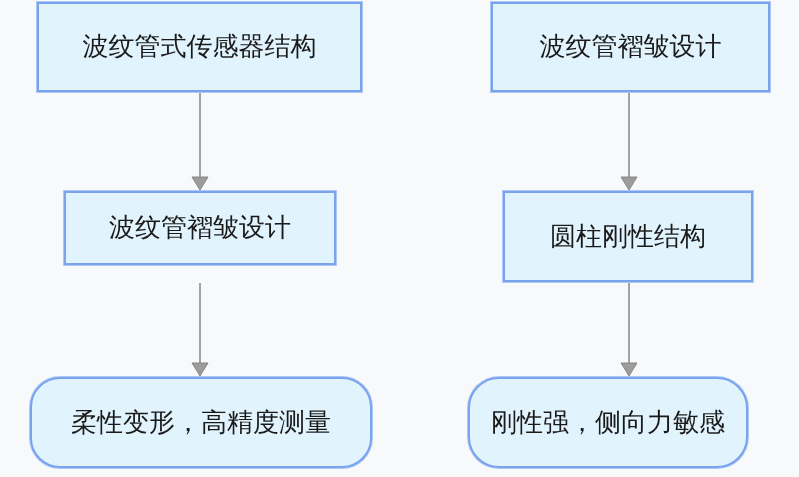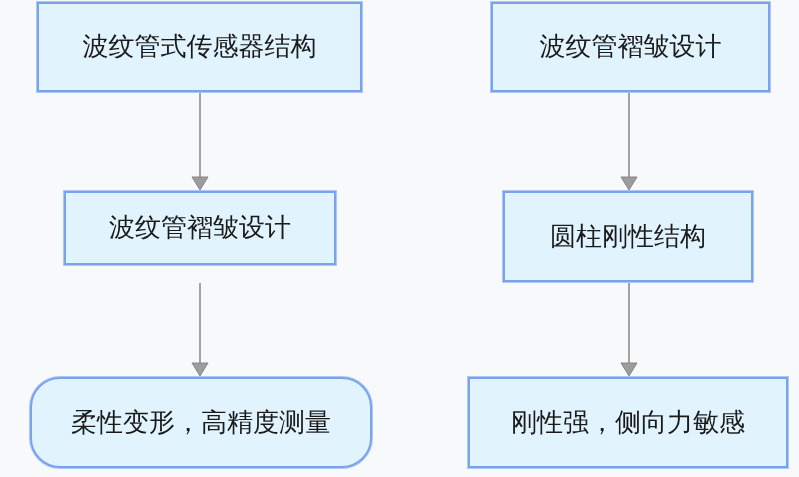--- a/index.html
+++ b/index.html
@@ -49,21 +49,21 @@
     text-align:center;
     line-height:1.3;
   }
   
   .n-l1{left:37px;  top:2px;   width:325px; height:90px;}
   .n-l2{left:64px;  top:191px; width:272px; height:74px;}
   .n-l3{left:30px;  top:377px; width:342px; height:91px;border-radius:30px;}
   
   .n-r1{left:491px; top:2px;   width:279px; height:90px;}
   .n-r2{left:503px; top:191px; width:250px; height:91px;}
-  .n-r3{left:468px; top:377px; width:320px; height:91px;}
+  .n-r3{left:468px; top:377px; width:280px; height:91px;border-radius:31px;}
 </style>
 </head>
 <body>
 
 <div class="canvas">
 
   <svg class="edges" viewBox="0 0 799 477" xmlns="http://www.w3.org/2000/svg">
     <g>
       <line x1="200" y1="93" x2="200" y2="177"></line>
       <polygon points="192,177 208,177 200,190"></polygon>

